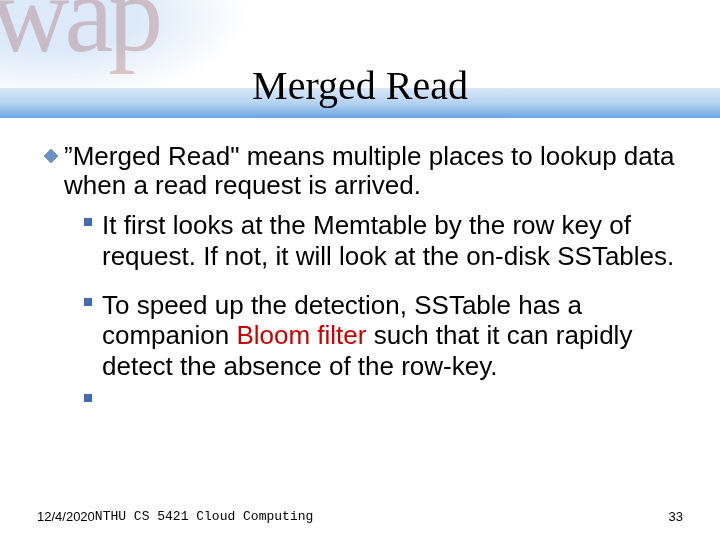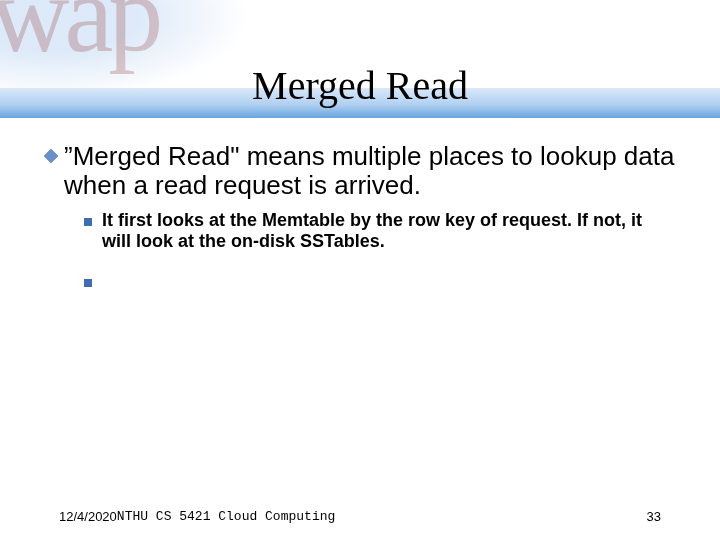--- a/index.html
+++ b/index.html
@@ -87,35 +87,34 @@
   }
   .square {
     flex-shrink: 0;
     width: 8px;
     height: 8px;
     background: #3f6daf;
     margin-top: 8px;
     margin-right: 10px;
   }
   .sub-text {
-    font-size: 18px;
+    font-size: 26px;
     line-height: 1.18;
     color: #000;
-    font-weight: bold;
   }
   .red { color: #cc0000; }
   .footer {
     position: absolute;
     bottom: 16px;
     left: 0;
     right: 0;
     display: flex;
     justify-content: space-between;
     align-items: center;
-    padding: 0 59px;
+    padding: 0 37px;
   }
   .foot-left, .foot-center, .foot-right {
     font-size: 13px;
     color: #000;
   }
   .foot-center {
     flex: 1;
     text-align: left;
     font-family: Liberation Mono, monospace;
   }
@@ -141,20 +140,24 @@
   <div class="sub-list">
     <div class="sub-bullet">
       <span class="square"></span>
       <span class="sub-text">It first looks at the Memtable by the row key of request. If not, it will look at the on-disk SSTables.</span>
     </div>
   </div>
 
   <div class="sub-list">
     <div class="sub-bullet">
       <span class="square"></span>
+      <span class="sub-text"><span>To speed up the detection, SSTable has a companion </span><span class="red">Bloom filter</span><span> such that it can rapidly detect the absence of the row-key.</span></span>
+    </div>
+    <div class="sub-bullet">
+      <span class="square"></span>
     </div>
   </div>
 
 </div>
 
 <div class="footer">
   <span class="foot-left">12/4/2020</span>
   <span class="foot-center">NTHU CS 5421 Cloud Computing</span>
   <span class="foot-right">33</span>
 </div>

